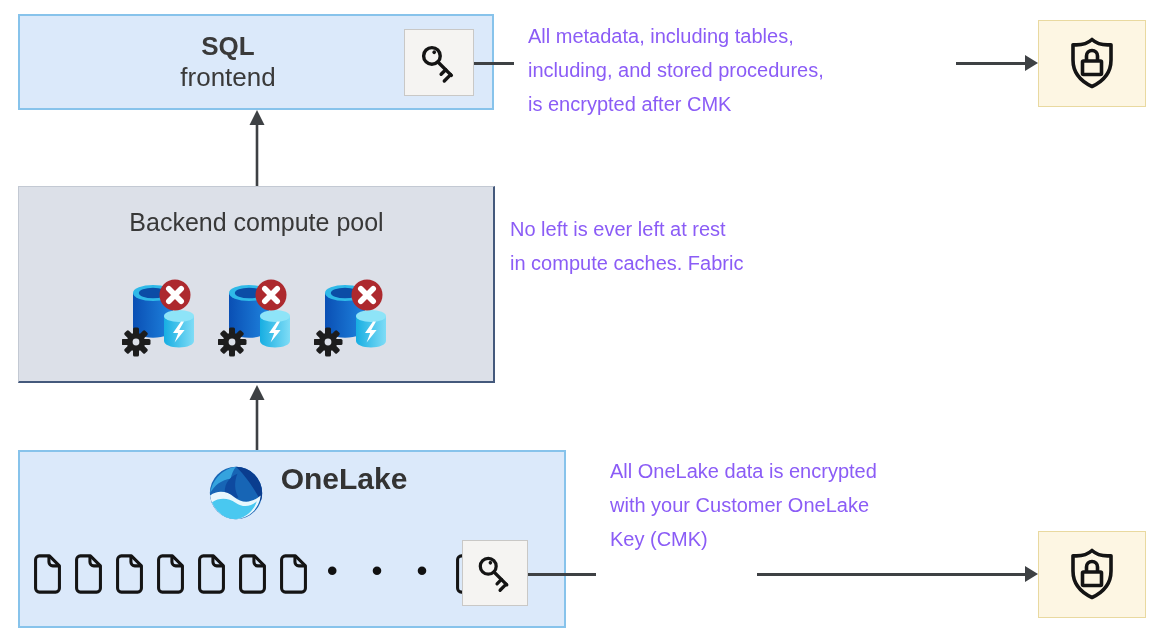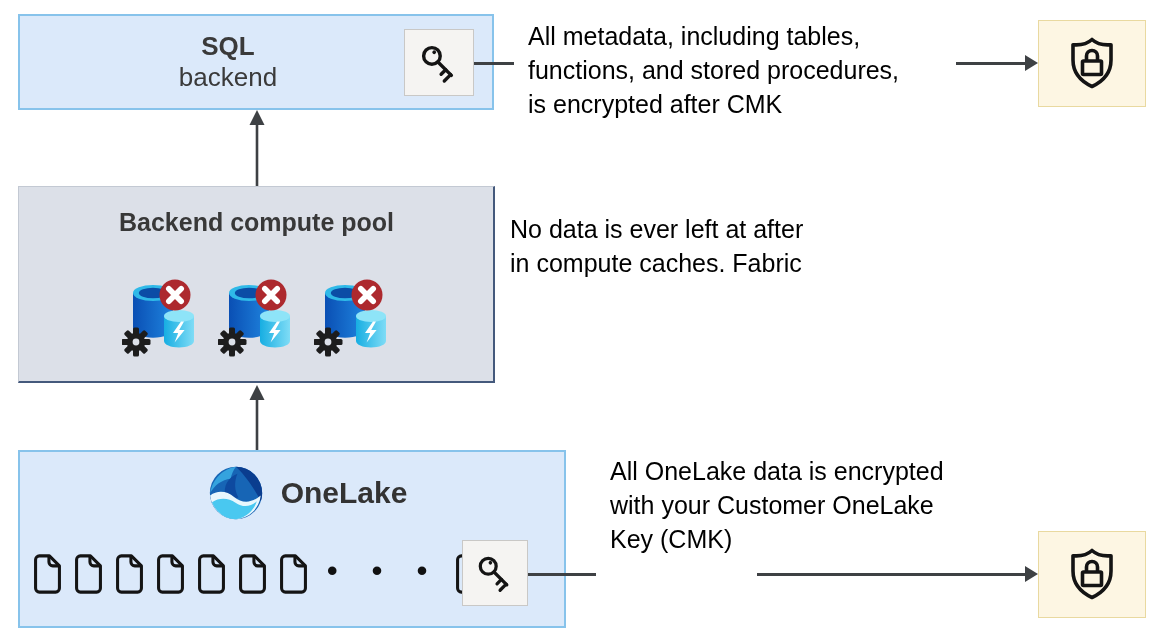--- a/index.html
+++ b/index.html
@@ -13,33 +13,33 @@
             border-right:2px solid #44597c;border-bottom:2px solid #44597c;box-sizing:border-box;}
   .chip{background:#f5f4f2;border:1px solid #c9c8c6;box-sizing:border-box;
         display:flex;align-items:center;justify-content:center;}
   .shield-chip{background:#fdf6e3;border:1px solid #e9d9a0;box-sizing:border-box;
         display:flex;align-items:center;justify-content:center;}
 
   
   .sql-title{left:18px;top:14px;width:420px;height:96px;display:flex;align-items:center;
              justify-content:center;font-size:26px;color:#3a3a3a;flex-direction:column;}
   .sql-title .b{font-weight:700;}
-  .pool-title{left:18px;top:208px;width:477px;text-align:center;font-size:25px;font-weight:700;color:#383838;}
-  .annot{font-size:25px;line-height:34px;color:#000000;}
+  .pool-title{left:18px;top:208px;width:477px;text-align:center;font-size:25px;font-weight:400;color:#383838;}
+  .annot{font-size:20px;line-height:34px;color:#8b5cf6;}
   .onelake-title{font-size:30px;font-weight:700;color:#333;}
   .dots{font-size:30px;font-weight:700;letter-spacing:13px;color:#111;padding:0 6px 6px 10px;white-space:nowrap;}
 
   
   .hline{height:2.5px;background:#3e4144;}
   .head-right{width:0;height:0;border-left:13px solid #3e4144;
               border-top:8px solid transparent;border-bottom:8px solid transparent;}
 
   
   .cache-row{left:18px;top:276px;width:477px;display:flex;justify-content:center;gap:18px;}
-  .onelake-head{left:18px;top:462px;width:576px;display:flex;align-items:center;justify-content:center;gap:14px;}
+  .onelake-head{left:18px;top:462px;width:576px;display:flex;align-items:flex-start;justify-content:center;gap:14px;}
   .docs-row{left:30px;top:553px;display:flex;align-items:center;gap:6px;}
 
   svg{display:block;}
   .hidden-defs{position:absolute;width:0;height:0;overflow:hidden;}
 </style>
 </head>
 <body>
 
 <svg class="hidden-defs" aria-hidden="true">
   <defs>
@@ -107,32 +107,32 @@
       <path fill="#49c8f0" d="M7.2 41.5 C15 36.2 24.5 37 31.5 42 C39.5 47.5 47.5 46 53.5 40.5 A27 27 0 0 1 32 59 A27 27 0 0 1 7.2 41.5 Z"></path>
     </symbol>
   </defs>
 </svg>
 
 <div class="canvas">
 
   <div class="abs box-blue" style="left:18px;top:14px;width:476px;height:96px;"></div>
   <div class="abs sql-title">
     <span class="b">SQL</span>
-      <span> backend</span>
+      <span> frontend</span>
   </div>
   <div class="abs chip" style="left:404px;top:29px;width:70px;height:67px;">
     <svg width="46" height="46">
         <use href="#sym-key"></use>
       </svg>
   </div>
 
   <div class="abs hline" style="left:474px;top:62px;width:40px;"></div>
   <div class="abs annot" style="left:528px;top:19px;">
     <div>All metadata, including tables,</div>
-    <div>functions, and stored procedures,</div>
+    <div>including, and stored procedures,</div>
     <div>is encrypted after CMK</div>
   </div>
   <div class="abs hline" style="left:956px;top:62px;width:70px;"></div>
   <div class="abs head-right" style="left:1025px;top:55px;"></div>
   <div class="abs shield-chip" style="left:1038px;top:20px;width:108px;height:87px;">
     <svg width="54" height="58">
         <use href="#sym-shield"></use>
       </svg>
   </div>
 
@@ -148,21 +148,21 @@
         <use href="#sym-cache"></use>
       </svg>
     <svg width="78" height="82">
         <use href="#sym-cache"></use>
       </svg>
     <svg width="78" height="82">
         <use href="#sym-cache"></use>
       </svg>
   </div>
   <div class="abs annot" style="left:510px;top:212px;">
-    <div>No data is ever left at after</div>
+    <div>No left is ever left at rest</div>
     <div>in compute caches. Fabric</div>
   </div>
 
   <svg class="abs" style="left:248px;top:385px;" width="18" height="65">
     <polygon points="9,0 1.5,15 16.5,15" fill="#3e4144"></polygon>
     <line x1="9" y1="13" x2="9" y2="65" stroke="#3e4144" stroke-width="2.6"></line>
   </svg>
 
   <div class="abs box-blue" style="left:18px;top:450px;width:548px;height:178px;"></div>
   <div class="abs onelake-head">

